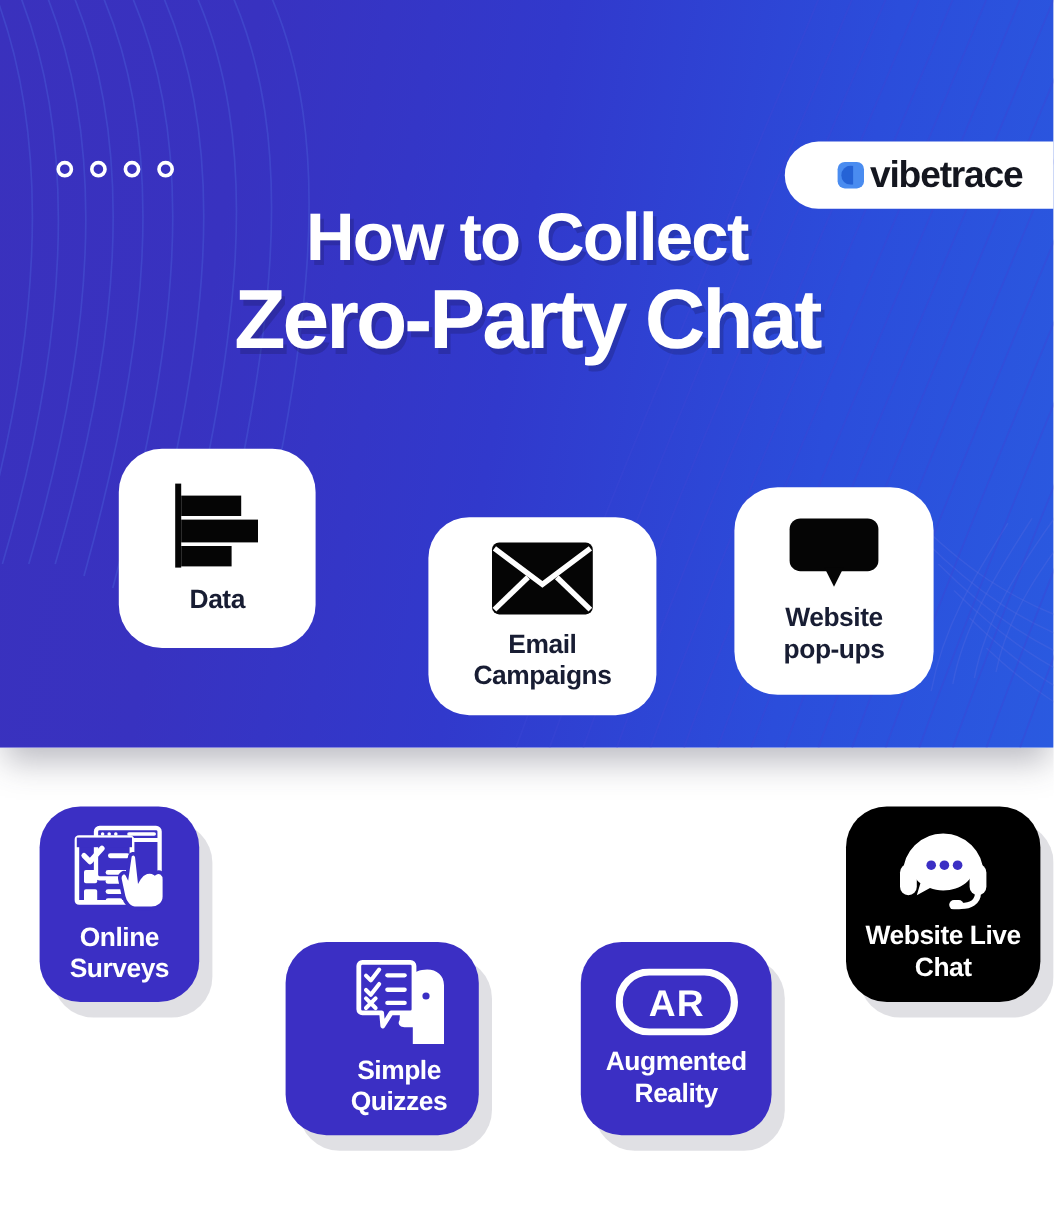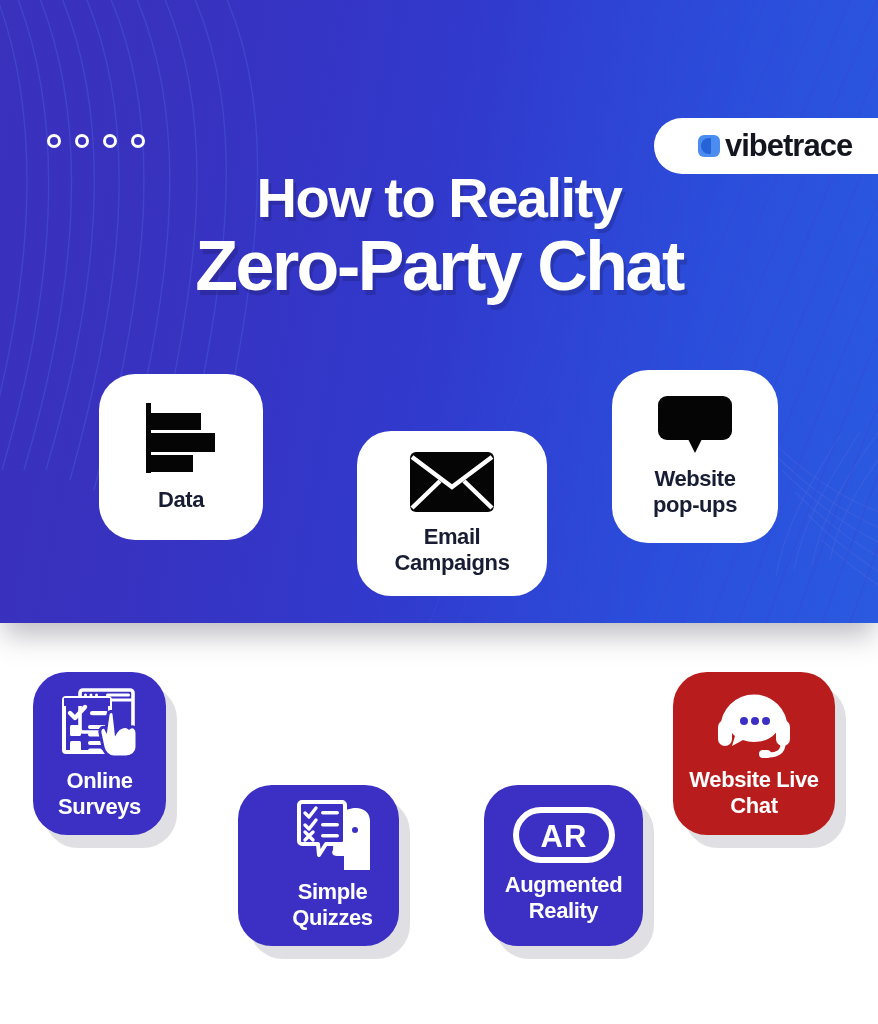--- a/index.html
+++ b/index.html
@@ -160,21 +160,21 @@
         <span class="dot"></span>
         <span class="dot"></span>
       </div>
 
     <div class="logo-pill">
       <span class="logo-mark" style="background: rgb(74, 140, 240);"></span>
       <span class="logo-text">vibetrace</span>
     </div>
 
     <div class="title-wrap">
-      <div class="title-line1">How to Reality</div>
+      <div class="title-line1">How to Collect</div>
       <div class="title-line2">Zero-Party Chat</div>
     </div>
 
     <div class="wcard" id="card-polls" style="background: rgb(255, 255, 255);">
       <span class="glyph gl-polls">
         <svg width="80" height="74" viewBox="0 0 80 74">
           <rect x="5" y="2" width="5" height="70" fill="#050505"></rect>
           <rect x="10" y="12" width="50" height="17" fill="#050505"></rect>
           <rect x="10" y="32" width="64" height="19" fill="#050505"></rect>
           <rect x="10" y="54" width="42" height="17" fill="#050505"></rect>
@@ -188,21 +188,21 @@
         <svg width="86" height="62" viewBox="0 0 86 62">
           <rect x="1" y="1" width="84" height="60" rx="6" fill="#050505"></rect>
           <path d="M3 6 L43 36 L83 6" fill="none" stroke="#ffffff" stroke-width="4.5"></path>
           <path d="M3 57 L31 30" fill="none" stroke="#ffffff" stroke-width="4.5"></path>
           <path d="M83 57 L55 30" fill="none" stroke="#ffffff" stroke-width="4.5"></path>
         </svg>
       </span>
       <span class="label" style="color: rgb(24, 29, 51);">Email<br>Campaigns</span>
     </div>
 
-    <div class="wcard" id="card-popups" style="background: rgb(255, 255, 255);">
+    <div class="wcard" id="card-popups" style="background: rgb(255, 255, 255); margin-top: 36px;">
       <span class="glyph gl-popup">
         <svg width="76" height="60" viewBox="0 0 76 60">
           <rect x="1" y="1" width="74" height="44" rx="9" fill="#050505"></rect>
           <path d="M30 42 L38 58 L46 42 Z" fill="#050505"></path>
         </svg>
       </span>
       <span class="label" style="color: rgb(24, 29, 51);">Website<br>pop-ups</span>
     </div>
   </section>
 
@@ -255,21 +255,21 @@
     <div class="bcard" id="card-ar" style="background: rgb(59, 47, 196);">
       <span class="glyph gl-bottom">
         <svg width="102" height="56" viewBox="0 0 102 56">
           <rect x="3" y="3" width="96" height="50" rx="25" fill="none" stroke="#ffffff" stroke-width="6"></rect>
           <text x="51" y="40" text-anchor="middle" font-family="Liberation Sans, sans-serif" font-size="31" font-weight="bold" fill="#ffffff" letter-spacing="1">AR</text>
         </svg>
       </span>
       <span class="label" style="color: rgb(255, 255, 255);">Augmented<br>Reality</span>
     </div>
 
-    <div class="bcard" id="card-chat" style="background: #b91c1c;">
+    <div class="bcard" id="card-chat" style="background: #000000; margin-left: 32px;">
       <span class="glyph gl-bottom">
         <svg width="76" height="70" viewBox="0 0 76 70">
           <path d="M8 40 a30 30 0 0 1 60 0" fill="none" stroke="#ffffff" stroke-width="7" stroke-linecap="round"></path>
           <rect x="2" y="32" width="14" height="26" rx="7" fill="#ffffff"></rect>
           <rect x="60" y="32" width="14" height="26" rx="7" fill="#ffffff"></rect>
           <path d="M67 56 c0 8 -7 11 -14 11" fill="none" stroke="#ffffff" stroke-width="5" stroke-linecap="round"></path>
           <rect x="43" y="62" width="12" height="8" rx="4" fill="#ffffff"></rect>
           <path d="M38 12 c15 0 26 9 26 21 c0 12 -11 21 -26 21 c-4 0 -8 -1 -11 -2 l-11 6 l3 -10 c-5 -4 -7 -9 -7 -15 c0 -12 11 -21 26 -21 z" fill="#ffffff"></path>
           <circle cx="28" cy="33" r="4" fill="#3b2fc4"></circle>
           <circle cx="39" cy="33" r="4" fill="#3b2fc4"></circle>

